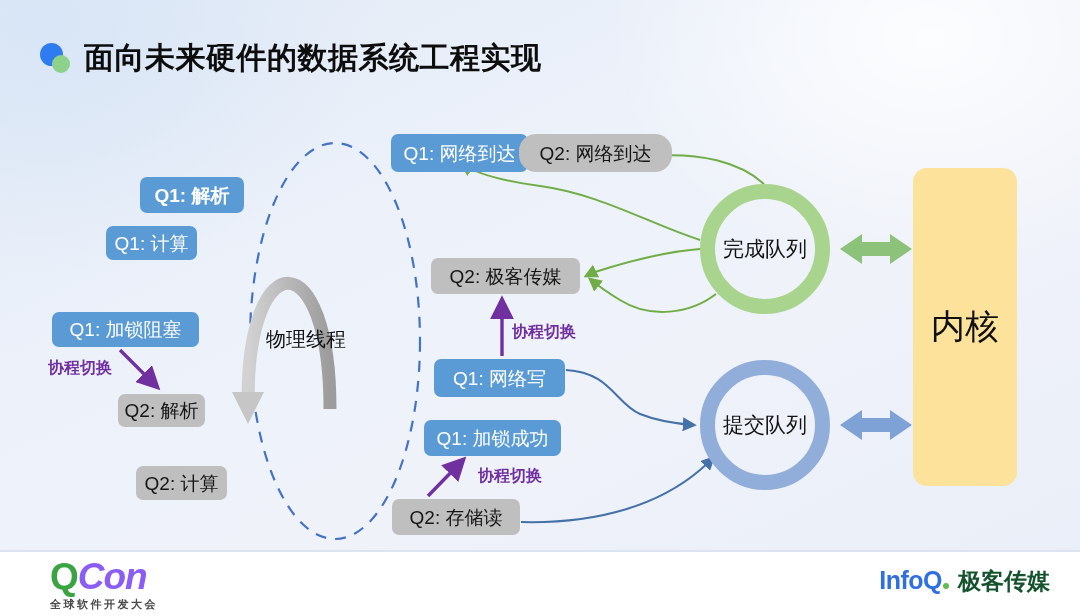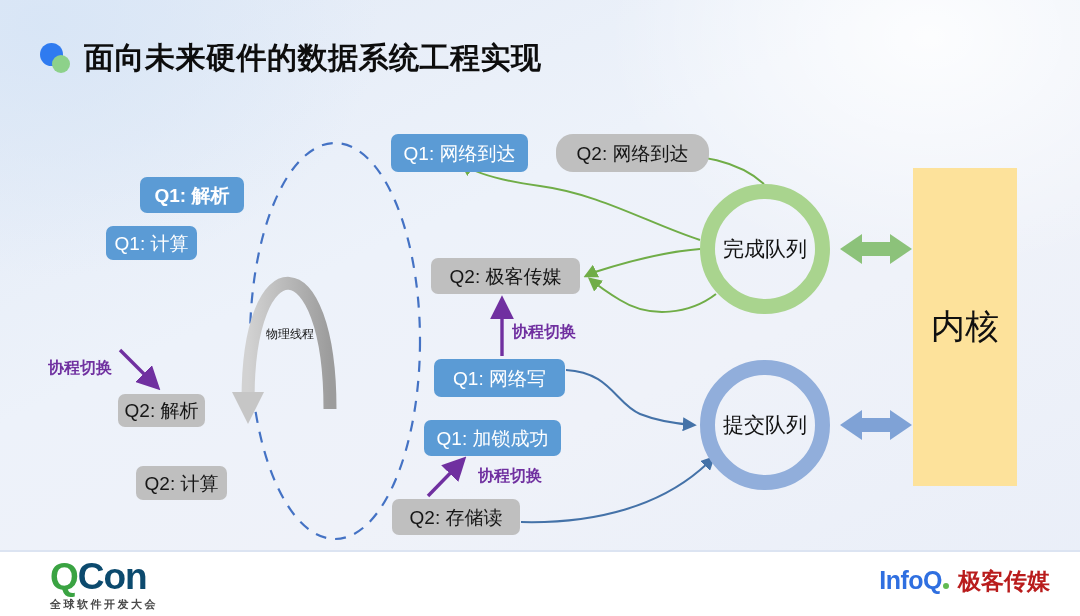--- a/index.html
+++ b/index.html
@@ -44,41 +44,41 @@
   .ring{
     position:absolute;border-radius:50%;box-sizing:border-box;
     display:flex;align-items:center;justify-content:center;
     font-size:21px;color:#111;background:transparent;
   }
   .ring.green{border:15px solid #A9D48E;}
   .ring.blue{border:15px solid #91AEDB;}
 
   
   #kernel{
-    position:absolute;border-radius:0;background:#FDE29B;
+    position:absolute;border-radius:14px;background:#FDE29B;
     display:flex;align-items:center;justify-content:center;
     font-size:34px;color:#101010;
   }
 
   
   .plabel{position:absolute;color:#7030A0;font-weight:bold;font-size:16px;white-space:nowrap;}
-  .glabel{position:absolute;color:#111;font-size:12px;white-space:nowrap;}
+  .glabel{position:absolute;color:#111;font-size:20px;white-space:nowrap;}
 
   
   #footer{position:absolute;left:0;top:550px;width:1080px;height:66px;background:#FFFFFF;}
   #footer:before{content:"";position:absolute;left:0;top:0;width:1080px;height:2px;background:#DCE4F2;}
   #qcon{position:absolute;left:50px;top:8px;}
   #qconWord{font-size:37px;font-weight:bold;letter-spacing:-1px;line-height:1;}
   #qconWord .q{color:#3AA342;}
-  #qconWord .con{color:#0c4a6e;}
+  #qconWord .con{color:#8b5cf6;font-style:italic;}
   #qconSub{font-size:11px;color:#4A4A4A;letter-spacing:2.5px;margin-top:2px;font-weight:bold;}
   #infoq{position:absolute;right:30px;top:18px;display:flex;align-items:baseline;margin-left:33px;}
   #infoqWord{font-size:25px;font-weight:bold;color:#2F6FE0;letter-spacing:-.5px;line-height:1;position:relative;}
   #infoqDot{display:inline-block;width:6px;height:6px;border-radius:50%;background:#62BA52;margin-left:1px;vertical-align:baseline;}
-  #infoqCn{font-size:23px;font-weight:bold;color:#b91c1c;margin-left:9px;line-height:1;}
+  #infoqCn{font-size:23px;font-weight:bold;color:#14532d;margin-left:9px;line-height:1;}
 </style>
 </head>
 <body>
 
 <div id="slide">
 
   <div id="header">
     <div class="bullet">
       <div class="dotBlue"></div>
       <div class="dotGreen"></div>
@@ -145,30 +145,33 @@
     <div class="ring blue" style="left:700px;top:256px;width:130px;height:130px;">
       <span>提交队列</span>
     </div>
 
     <div class="node blue bold" style="left:140px;top:41px;width:104px;height:36px;margin-top:32px;">
       <span>Q1: 解析</span>
     </div>
     <div class="node blue" style="left:106px;top:122px;width:91px;height:34px;">
       <span>Q1: 计算</span>
     </div>
+    <div class="node blue" style="left:52px;top:208px;width:147px;height:35px;">
+      <span>Q1: 加锁阻塞</span>
+    </div>
     <div class="node gray" style="left:118px;top:290px;width:87px;height:33px;">
       <span>Q2: 解析</span>
     </div>
     <div class="node gray" style="left:136px;top:362px;width:91px;height:34px;">
       <span>Q2: 计算</span>
     </div>
     <div class="node blue" style="left:391px;top:30px;width:137px;height:38px;">
       <span>Q1: 网络到达</span>
     </div>
-    <div class="node gray" style="left:556px;top:30px;width:153px;height:38px;border-radius:17px;">
+    <div class="node gray" style="left:519px;top:30px;width:153px;height:38px;border-radius:17px;">
       <span>Q2: 网络到达</span>
     </div>
     <div class="node gray" style="left:431px;top:154px;width:149px;height:36px;">
       <span>Q2: 极客传媒</span>
     </div>
     <div class="node blue" style="left:434px;top:255px;width:131px;height:38px;justify-content:center;">
       <span>Q1: 网络写</span>
     </div>
     <div class="node blue" style="left:424px;top:316px;width:137px;height:36px;">
       <span>Q1: 加锁成功</span>

